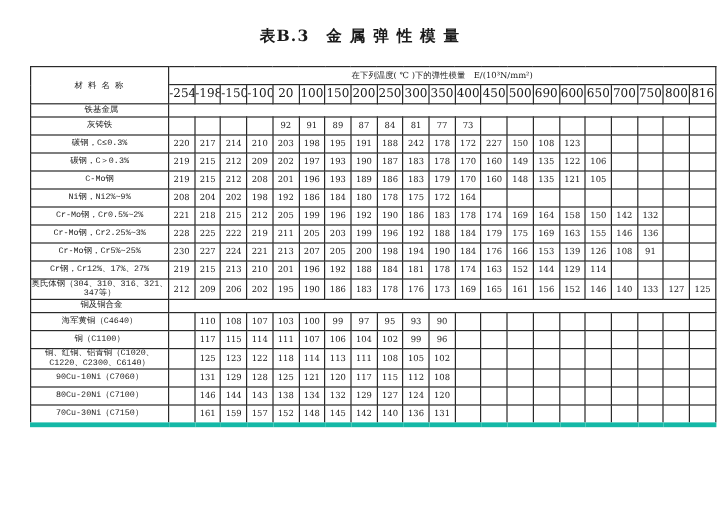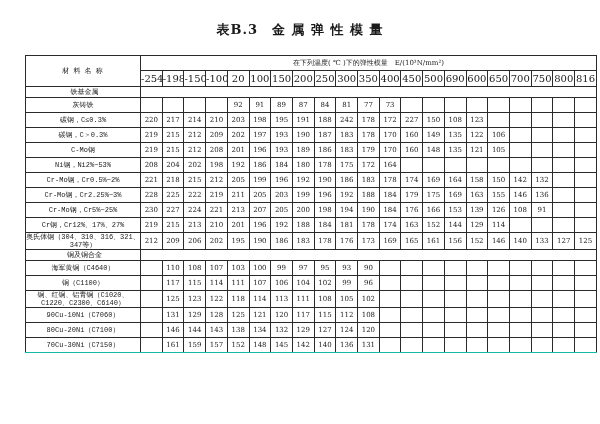--- a/index.html
+++ b/index.html
@@ -27,21 +27,21 @@
     height:14px;
   }
   th.corner{width:115px;font-size:7.5px;letter-spacing:1px;}
   th.span-head{height:16px;font-size:7.5px;}
   tr.temp-row th{height:15px;font-size:10px;}
   td.name{
     text-align:left;padding:1px 2px 1px 8px;font-size:7px;font-family:Liberation Mono, monospace;
   }
   tr.section-row td{height:10px;}
   tr.section-row td.name{padding-left:3px;font-weight:normal;}
-  tbody tr:last-child td{border-bottom:1px solid #14b8a6;}
+  tbody tr:last-child td{border-bottom:4px solid #14b8a6;}
 </style>
 </head>
 <body>
 
 <div class="page">
   <div class="title">表B.3　金 属 弹 性 模 量</div>
 
   <table class="modulus">
     <colgroup>
       <col style="width:115px">
@@ -170,21 +170,21 @@
           <td>148</td>
           <td>135</td>
           <td>121</td>
           <td>105</td>
           <td></td>
           <td></td>
           <td></td>
           <td></td>
         </tr>
         <tr class="material-row">
-          <td class="name">Ni钢，Ni2%~53%</td>
+          <td class="name">Ni钢，Ni2%~9%</td>
           <td>208</td>
           <td>204</td>
           <td>202</td>
           <td>198</td>
           <td>192</td>
           <td>186</td>
           <td>184</td>
           <td>180</td>
           <td>178</td>
           <td>175</td>

